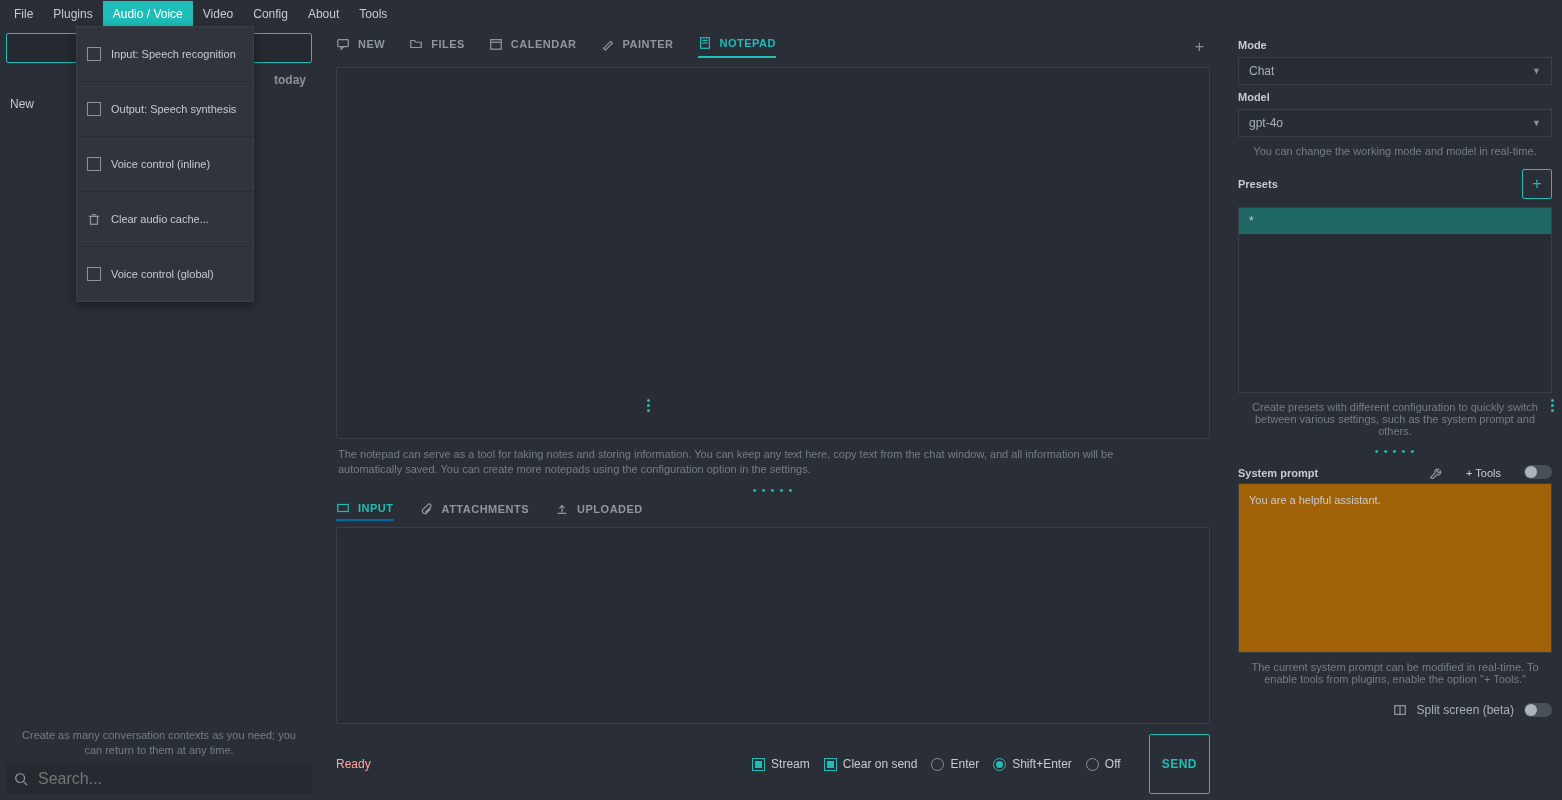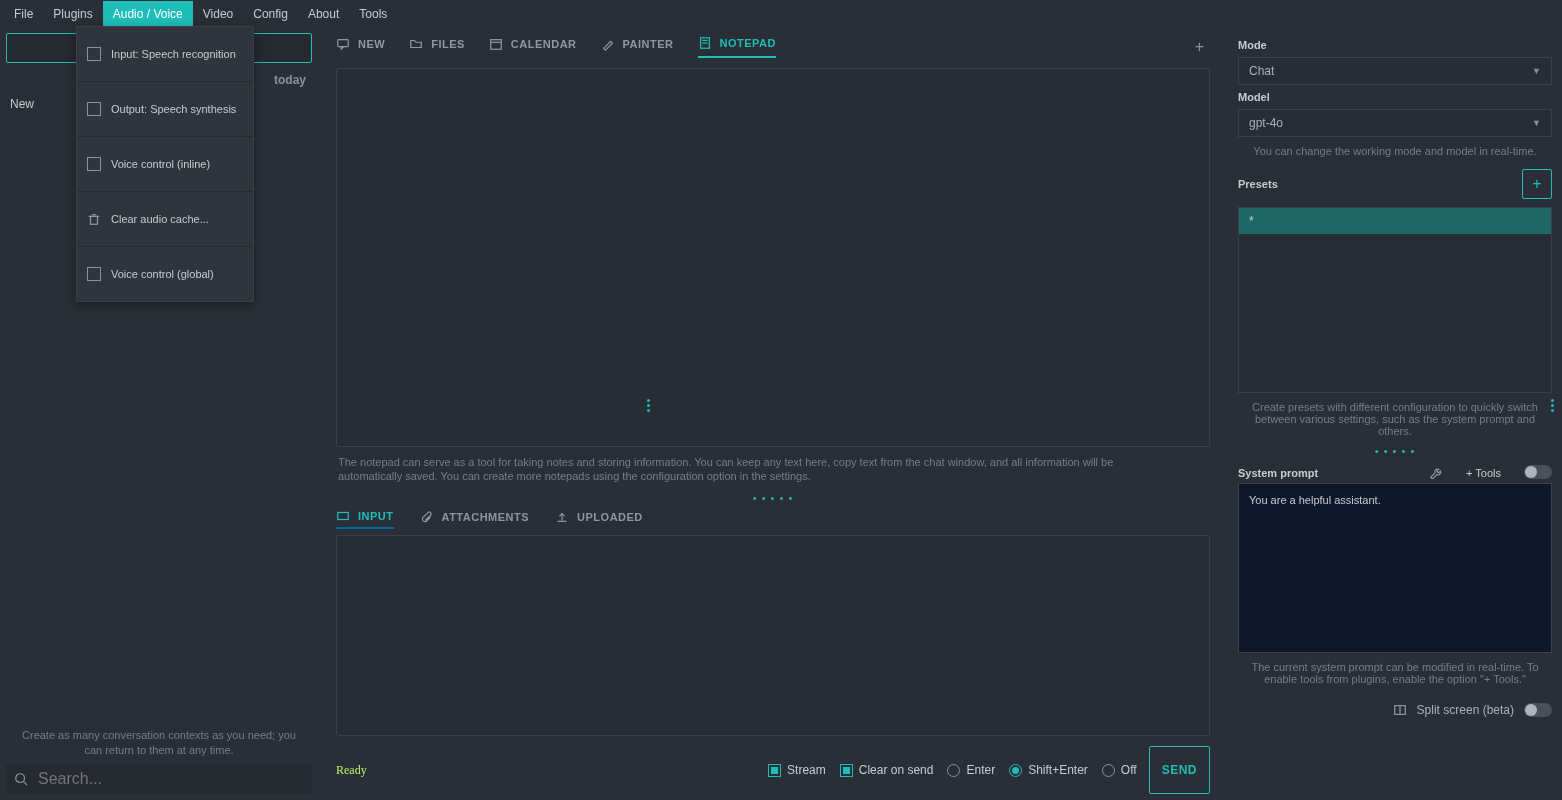--- a/index.html
+++ b/index.html
@@ -23,43 +23,43 @@
 .tab-add { margin-left:auto; color:#8a9199; font-size:16px; padding:0 6px; cursor:pointer; }
 .icon { width:14px; height:14px; display:inline-flex; }
 .notepad-area { border:1px solid #3a4048; border-radius:2px; background:#282d35; margin-top:6px; height:396px; }
 .notepad-hint { font-size:11px; color:#757d85; padding:8px 2px; line-height:1.35; max-width:830px; }
 .dots-h { color:#1ebdb8; text-align:center; letter-spacing:1px; font-size:11px; }
 .input-tabs { display:flex; gap:26px; height:26px; align-items:center; margin-top:2px; }
 .input-tab { display:flex; align-items:center; gap:8px; color:#8f969e; font-weight:bold; letter-spacing:0.5px; cursor:pointer; font-size:11px; padding-bottom:4px; }
 .input-tab.active { color:#1ebdb8; border-bottom:2px solid #0369a1; }
 .input-area { border:1px solid #3a4048; border-radius:2px; background:#282d35; margin-top:4px; height:210px; }
 .bottom-bar { display:flex; align-items:center; margin-top:10px; }
-.ready { flex:1; color:#bef264;font-family:Liberation Serif, serif; }
+.ready { flex:1; color:#fca5a5; }
 .opt { display:flex; align-items:center; gap:6px; margin-left:14px; color:#c5cbd1; cursor:pointer; }
 .chk { width:13px; height:13px; border:1px solid #1ebdb8; display:inline-flex; align-items:center; justify-content:center; }
 .chk.on::after { content:""; width:7px; height:7px; background:#1ebdb8; }
 .rad { width:13px; height:13px; border:1px solid #8a9199; border-radius:50%; display:inline-flex; align-items:center; justify-content:center; }
 .rad.on { border-color:#1ebdb8; }
 .rad.on::after { content:""; width:7px; height:7px; background:#1ebdb8; border-radius:50%; }
-.send-btn { margin-left:12px; border:1px solid #1ebdb8; color:#1ebdb8; padding:16px 12px; font-weight:bold; letter-spacing:0.5px; cursor:pointer; border-radius:2px; }
+.send-btn { margin-left:28px; border:1px solid #1ebdb8; color:#1ebdb8; padding:22px 12px; font-weight:bold; letter-spacing:0.5px; cursor:pointer; border-radius:2px; }
 .right { width:334px; padding:6px 10px; display:flex; flex-direction:column; }
 .r-label { color:#c5cbd1; font-weight:bold; padding:6px 0; font-size:11px; }
 .r-select { background:#282d35; border:1px solid #3a4048; height:28px; display:flex; align-items:center; padding:0 10px; justify-content:space-between; cursor:pointer; }
 .tri { color:#8a9199; font-size:9px; }
 .r-hint { font-size:11px; color:#757d85; text-align:center; padding:8px 4px; }
 .presets-head { display:flex; align-items:center; justify-content:space-between; padding:4px 0; }
 .add-preset { width:30px; height:30px; border:1px solid #1ebdb8; color:#1ebdb8; display:flex; align-items:center; justify-content:center; cursor:pointer; border-radius:2px; font-size:16px; }
 .presets-box { border:1px solid #3a4048; background:#282d35; height:186px; margin-top:4px; }
 .preset-item { background:#1f6866; color:#c5cbd1; padding:6px 10px; border-bottom:1px solid #2a2f37; }
 .sys-row { display:flex; align-items:flex-end; gap:23px; padding:8px 0 4px; }
 .sys-row .label { flex:1; font-weight:bold; color:#c5cbd1; font-size:11px; }
 .plus-tools { color:#c5cbd1; font-size:11px; }
 .toggle { width:28px; height:14px; background:#4a5058; border-radius:7px; position:relative; cursor:pointer; }
 .toggle::after { content:""; width:12px; height:12px; background:#aeb4bb; border-radius:50%; position:absolute; top:1px; left:1px; }
-.sys-area { border:1px solid #3a4048; background:#0f172a; height:170px; padding:10px; color:#c5cbd1; font-size:11px; }
+.sys-area { border:1px solid #3a4048; background:#a16207; height:170px; padding:10px; color:#c5cbd1; font-size:11px; }
 .split-row { display:flex; align-items:center; gap:10px; justify-content:flex-end; padding-top:10px; }
 .dropdown { position:absolute; top:-1px; left:76px; width:178px; background:#30353d; border:1px solid #3a4048; box-shadow:0 4px 10px rgba(0,0,0,0.4); z-index:100; }
 .dd-item { display:flex; align-items:center; gap:10px; padding:20px 10px; cursor:pointer; border-bottom:1px solid #262b32; color:#c5cbd1; font-size:11px; }
 .dd-item:last-child { border-bottom:0; }
 .dd-chk { width:14px; height:14px; border:1px solid #8a9199; flex-shrink:0; }
 .dd-icon { width:14px; height:14px; flex-shrink:0; display:flex; align-items:center; justify-content:center; color:#8a9199; }
 .vdots { width:8px; color:#1ebdb8; font-size:12px; line-height:4px; display:flex; flex-direction:column; align-items:center; gap:2px; cursor:pointer; }
 .vdots span{display:block;width:3px;height:3px;background:#1ebdb8;border-radius:50%;}
 .vdots-abs1{position:absolute;left:1186px;top:225px;}
 .vdots-abs2{position:absolute;left:326px;top:372px;}

